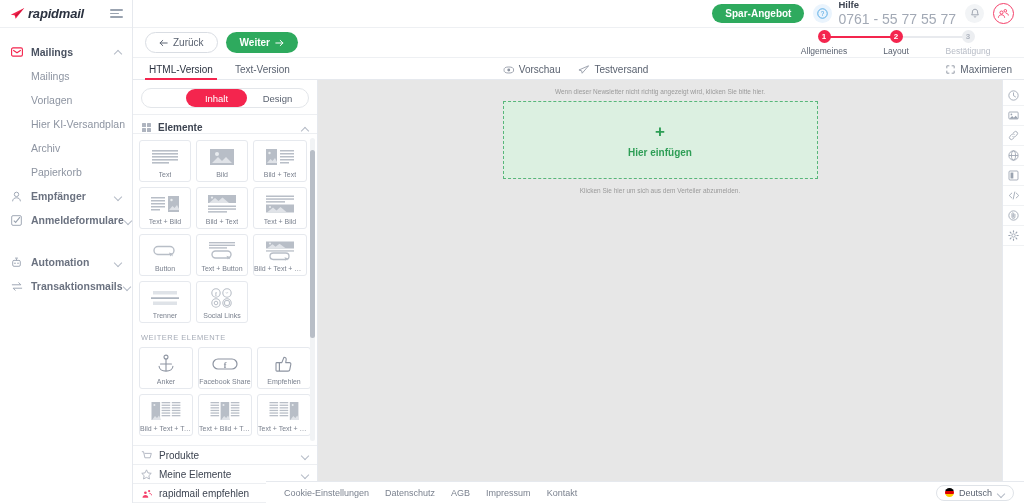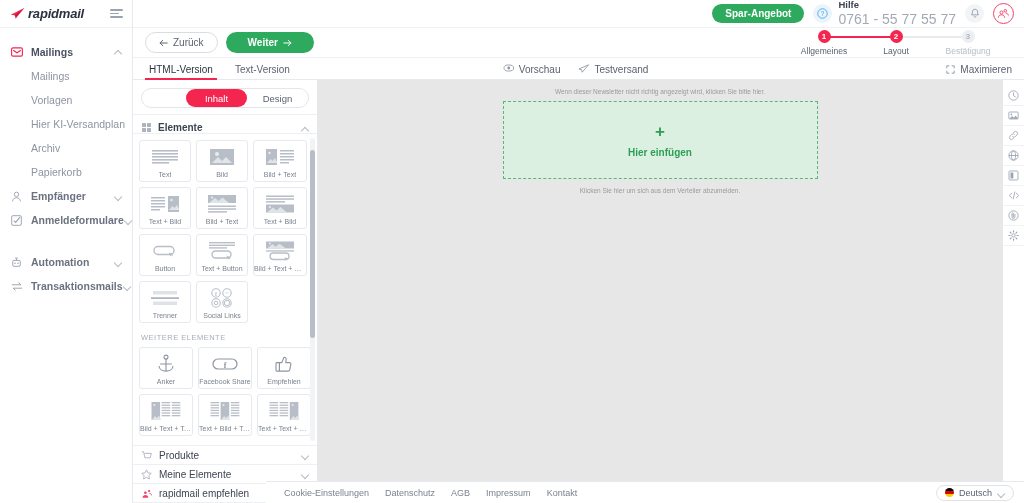--- a/index.html
+++ b/index.html
@@ -47,38 +47,38 @@
   .circ-btn.grey { background:#f2f4f6; }
   .help-txt { line-height:1.15; }
   .help-t1 { font-size:9.5px; font-weight:bold; color:#3d4451;}
   .help-t2 { font-size:14px; color:#a2a9b5;}
   .avatar-btn { width:21px; height:21px; border-radius:50%; border:1.4px solid #f4406a; display:flex; align-items:center; justify-content:center; cursor:pointer; background:#fff;}
 
   
   .wizardbar { height:30px; background:#fff; border-bottom:1px solid #eef0f3; display:flex; align-items:center; padding:0 12px; position:relative;}
   .wiz-btns { display:flex; gap:8px; align-items:center; }
   .btn-back { background:#fff; border:1px solid #d9dde3; border-radius:13px; font-size:10px; color:#5a6270; padding:4px 13px; cursor:pointer; display:flex; align-items:center; gap:5px; font-weight:500;}
-  .btn-next { background:#2eaa5e; border:none; border-radius:13px; font-size:10px; color:#fff; padding:5px 22px; cursor:pointer; display:flex; align-items:center; gap:5px; font-weight:bold;}
+  .btn-next { background:#2eaa5e; border:none; border-radius:13px; font-size:10px; color:#fff; padding:5px 14px; cursor:pointer; display:flex; align-items:center; gap:5px; font-weight:bold;}
   .steps { margin-left:auto; display:flex; align-items:flex-start; position:relative; padding-right:8px; }
   .step { width:72px; display:flex; flex-direction:column; align-items:center; position:relative; cursor:pointer;}
   .step .dot { width:13px; height:13px; border-radius:50%; background:#f4254e; color:#fff; font-size:8px; font-weight:bold; display:flex; align-items:center; justify-content:center; position:relative; z-index:2;}
   .step.inactive .dot { background:#eceef1; color:#b0b6c0; }
   .step .slabel { font-size:8.5px; color:#5a6270; margin-top:3px; white-space:nowrap;}
   .step.inactive .slabel { color:#b7bcc6; }
   .step .bar { position:absolute; top:6px; height:2px; width:72px; left:50%; z-index:1;}
   .step .bar.on { background:#f4254e; }
   .step .bar.off { background:#e8eaee; }
 
   
   .tabsrow { height:22px; background:#fff; border-bottom:1px solid #e6e9ee; display:flex; align-items:flex-end; padding:0 12px; position:relative;}
   .tab { font-size:10px; color:#6d7embed; padding:0 4px 4px; margin-right:14px; color:#5a6270; cursor:pointer; position:relative;}
   .tab.active { color:#2b3240; }
   .tab.active:after { content:""; position:absolute; left:0; right:0; bottom:-1px; height:2px; background:#f4254e; }
   .mid-actions { position:absolute; left:50%; transform:translateX(-52%); display:flex; gap:18px; padding-bottom:4px;}
-  .mid-actions .ma { display:flex; gap:5px; font-size:10px; color:#5a6270; cursor:pointer;}
+  .mid-actions .ma { display:flex; align-items:center; gap:5px; font-size:10px; color:#5a6270; cursor:pointer;}
   .maximize { margin-left:auto; display:flex; align-items:center; gap:5px; font-size:10px; color:#5a6270; padding-bottom:4px; cursor:pointer;}
 
   
   .split { flex:1; display:flex; min-height:0; }
 
   
   .panel { width:185px; flex:0 0 185px; background:#fff; border-right:1px solid #e6e9ee; display:flex; flex-direction:column; min-height:0;}
   .seg { margin:8px 8px 6px; height:20px; border:1px solid #e3e6ea; border-radius:11px; display:flex; overflow:hidden; background:#fff;}
   .seg div { flex:1; display:flex; align-items:center; justify-content:center; font-size:9.5px; cursor:pointer; color:#5a6270;}
   .seg div.on { background:#f4254e; color:#fff; border-radius:11px; font-weight:400;margin-left:44px; }

